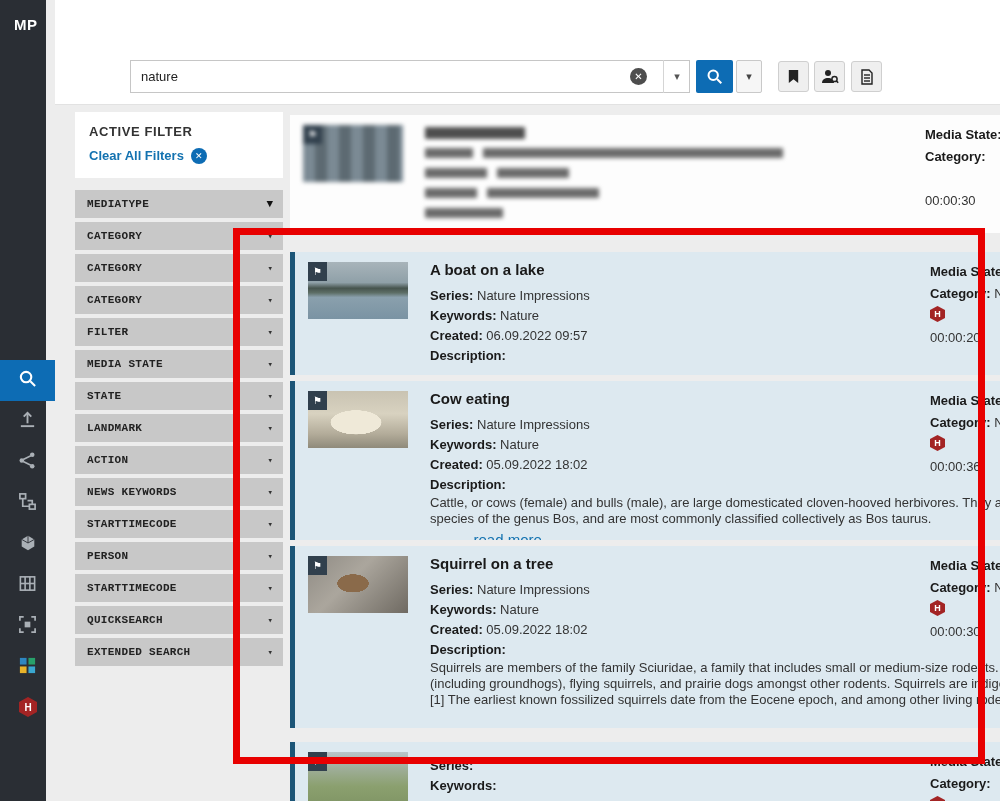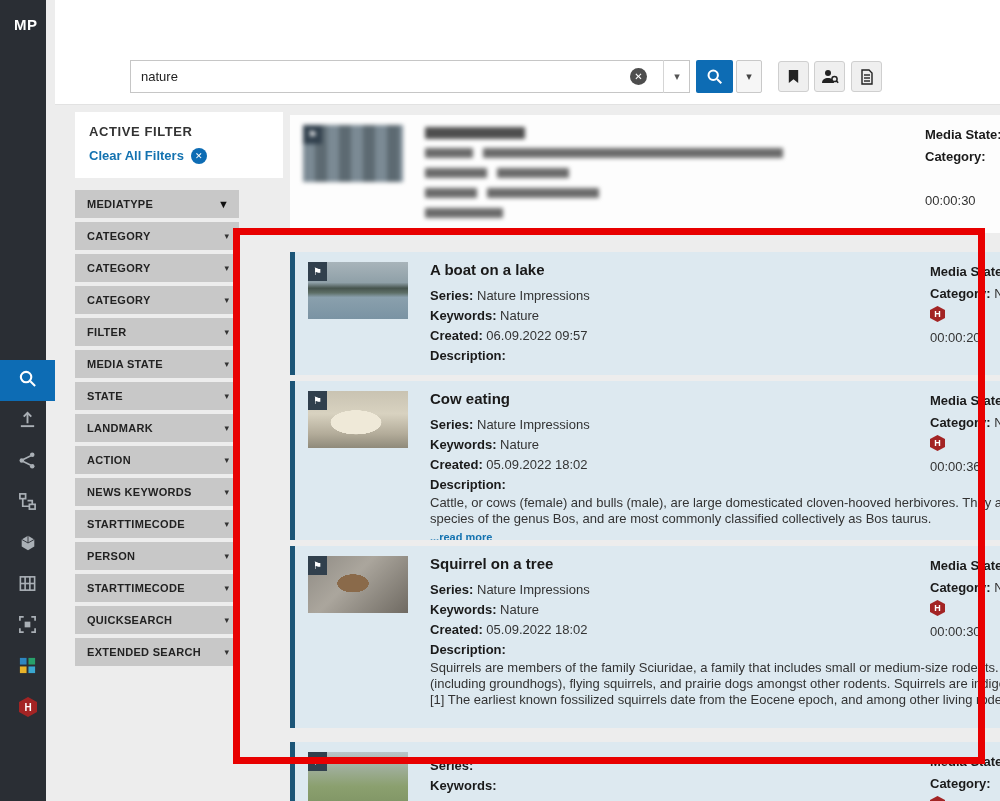--- a/index.html
+++ b/index.html
@@ -30,21 +30,21 @@
   .btn-caret{left:681px;top:60px;width:26px;height:33px;background:#f6f6f6;border:1px solid #c9c9c9;color:#444;font-size:11px;}
   .btn-sq{width:31px;height:31px;top:61px;background:#efefef;border:1px solid #cfcfcf;border-radius:3px;}
   .btn-bookmark{left:723px;} .btn-user{left:759px;} .btn-doc{left:796px;}
 
   
   .filter-card{position:absolute;left:75px;top:112px;width:208px;height:66px;background:#fff;box-sizing:border-box;padding:12px 14px;}
   .filter-head{font-size:13px;font-weight:bold;letter-spacing:.6px;color:#333;}
   .clear-row{margin-top:9px;display:flex;align-items:flex-start;gap:7px;cursor:pointer;}
   .clear-link{color:var(--link,#1372b0);font-size:13px;font-weight:bold;}
   .clear-x{width:16px;height:16px;border-radius:50%;background:var(--accent,#0d6cb4);color:#fff;font-size:9px;line-height:16px;text-align:center;}
-  .filter-list{position:absolute;left:75px;top:190px;width:164px;}
+  .filter-list{position:absolute;left:75px;top:190px;width:208px;font-family:Liberation Mono, monospace;}
   .filter-btn{height:28px;margin-bottom:4px;background:#c8c8c8;display:flex;align-items:center;
     padding:0 10px 0 12px;box-sizing:border-box;cursor:pointer;}
   .flabel{flex:1;font-size:11px;font-weight:bold;color:#222;letter-spacing:.3px;}
   .fcaret{font-size:9px;color:#333;}
   .filter-btn.expanded .fcaret{font-size:11px;color:#111;}
 
   
   .results{position:absolute;left:0;top:0;}
   .card{position:absolute;left:290px;width:760px;background:#fdfdfd;box-sizing:border-box;overflow:hidden;}
   .card.selected{background:var(--selectedbg,#dde9f0);border-left:5px solid var(--stripe,#1b5577);}
@@ -57,21 +57,21 @@
   .thumb-squirrel{background:radial-gradient(ellipse 26px 15px at 45% 48%, #8a6a4a 0 60%, rgba(0,0,0,0) 61%),
     linear-gradient(135deg,#8f8b84 0%,#aba69d 42%,#6f6a62 100%);}
   .thumb-dogs{background:linear-gradient(180deg,#b9c4c9 0%,#9fae9a 28%,#8ba06f 60%,#7e9363 100%);}
   .thumb-blurred{background-image:repeating-linear-gradient(90deg,#7b8a94 0 12px,#5d6a72 12px 24px),
     repeating-linear-gradient(0deg,rgba(138,149,140,.7) 0 10px,rgba(109,122,128,.7) 10px 20px);filter:blur(2px);}
   .tcol{position:absolute;left:135px;top:8px;width:600px;}
   .card-title{font-size:15px;font-weight:bold;color:#1a1a1a;line-height:20px;margin-bottom:6px;white-space:nowrap;}
   .frow{font-size:13px;color:#333;line-height:20px;white-space:nowrap;}
   .frow b{color:#1a1a1a;}
   .desc-line{font-size:13px;color:#333;line-height:16px;white-space:nowrap;}
-  .readmore{display:inline-block;margin-top:4px;font-size:11px;font-weight:bold;color:var(--link,#1372b0);cursor:pointer;}
+  .readmore{display:inline-block;margin-top:4px;font-size:15px;font-weight:normal;color:var(--link,#1372b0);cursor:pointer;margin-left:31px;}
   .rcol{position:absolute;left:635px;top:10px;width:320px;font-size:13px;color:#333;white-space:nowrap;}
   .meta-line{height:22px;line-height:20px;}
   .meta-line b{color:#1a1a1a;}
   .hhex{display:inline-block;width:15px;height:16px;background:#a32424;position:relative;
     clip-path:polygon(50% 0,100% 25%,100% 75%,50% 100%,0 75%,0 25%);}
   .hhex i{position:absolute;inset:0;font-style:normal;color:#fff;font-size:9px;font-weight:bold;
     line-height:16px;text-align:center;display:block;}
   .rbar{display:inline-block;background:#6b6b6b;height:10px;filter:blur(2px);margin-right:10px;vertical-align:middle;border-radius:1px;}
   .rbar.dark{background:#4e4e4e;}
   .rrow{height:20px;}

